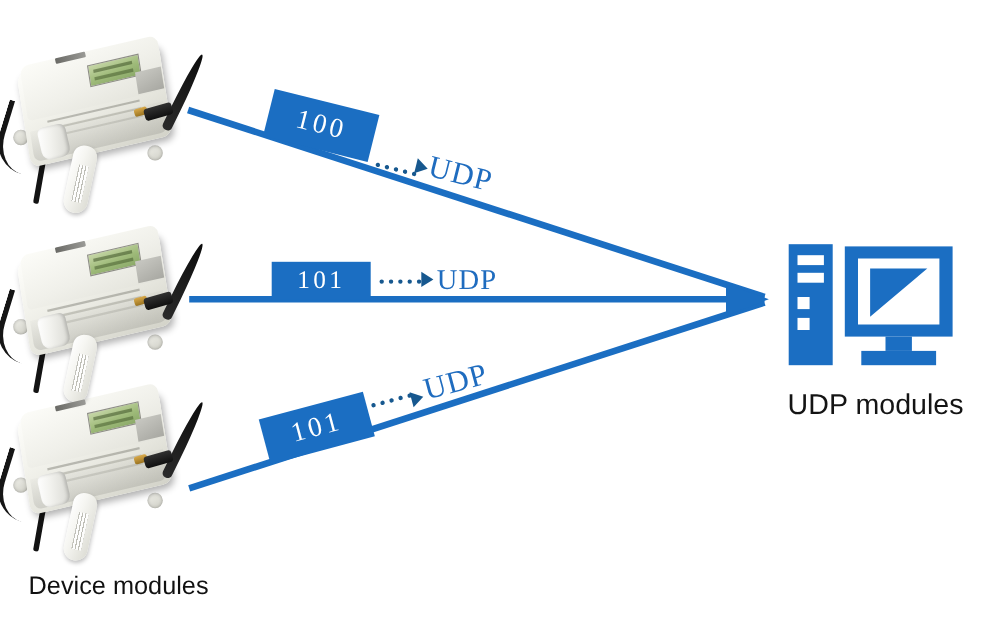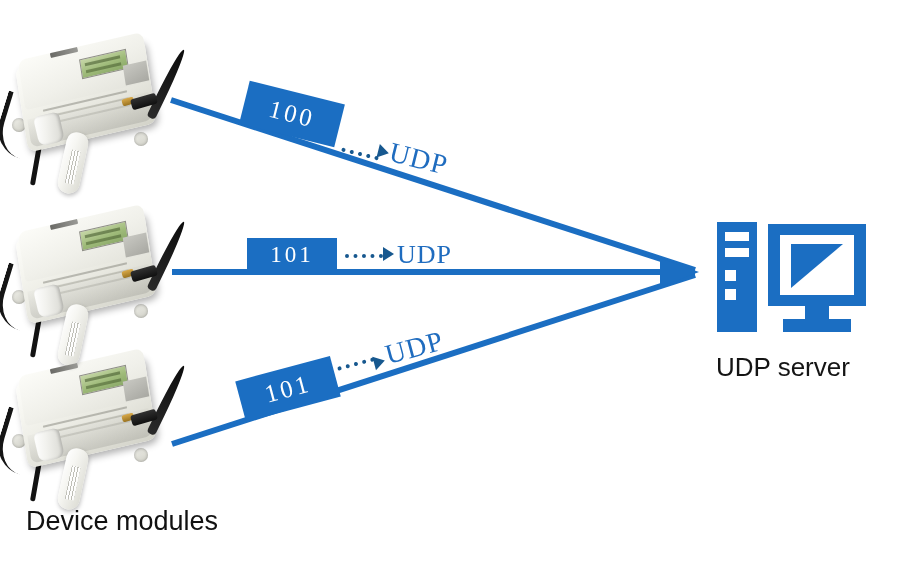--- a/index.html
+++ b/index.html
@@ -302,22 +302,22 @@
     font-size: 26px;
     color: #141414;
     font-family: "Liberation Sans", sans-serif;
     white-space: nowrap;
   }
 
   
   #devices-caption {
     position: absolute;
     left: 26px;
-    top: 506px;
-    font-size: 27px;
+    top: 519px;
+    font-size: 23px;
     color: #111111;
     font-family: "Liberation Sans", sans-serif;
     white-space: nowrap;
   }
 </style>
 </head>
 <body>
 
 <div id="canvas">
 
@@ -415,17 +415,17 @@
     <rect x="12" y="52" width="11" height="11" fill="#ffffff"></rect>
     <rect x="12" y="71" width="11" height="11" fill="#ffffff"></rect>
 
     <rect x="55" y="6" width="98" height="82" fill="#1b6ec2"></rect>
     <rect x="67" y="17" width="74" height="60" fill="#ffffff"></rect>
     <polygon points="78,26 130,26 78,70" fill="#1b6ec2"></polygon>
     <rect x="92" y="88" width="24" height="13" fill="#1b6ec2"></rect>
     <rect x="70" y="101" width="68" height="13" fill="#1b6ec2"></rect>
   </svg>
 
-  <div id="server-label">UDP server</div>
+  <div id="server-label">UDP modules</div>
 
   <div id="devices-caption">Device modules</div>
 
 </div>
 
 </body></html>

